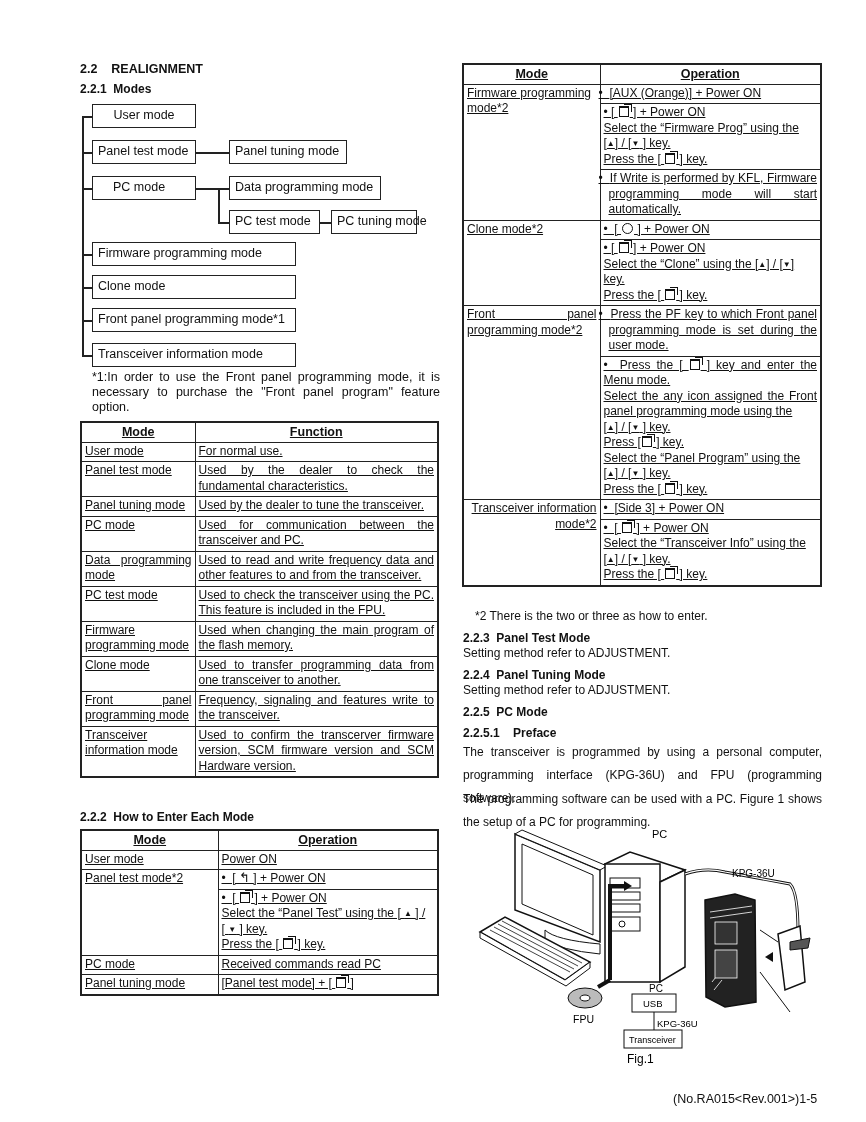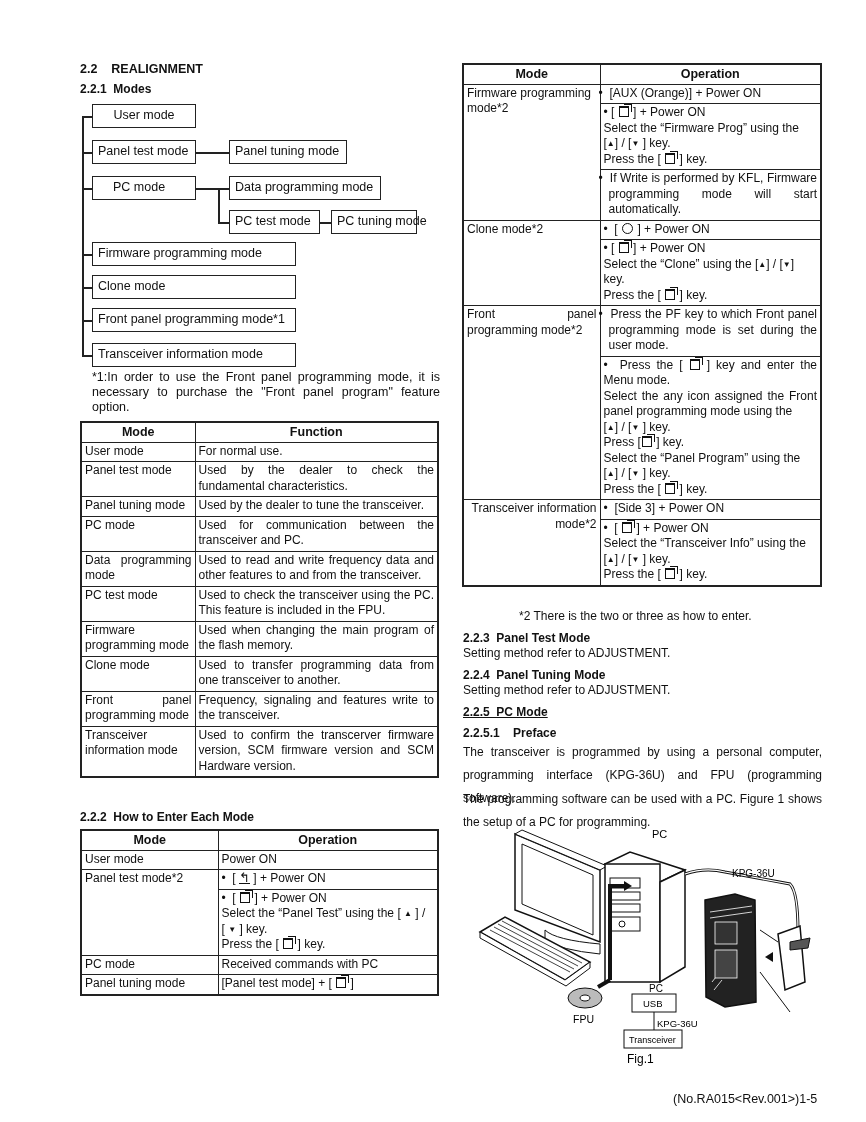--- a/index.html
+++ b/index.html
@@ -6,21 +6,21 @@
   html, body { width: 866px; height: 1122px; background: #ffffff; }
   body { position: relative; font-family: "Liberation Sans", sans-serif; color: #111; font-size: 12px; line-height: 15.5px; overflow: hidden; }
   .abs { position: absolute; }
   .h2 { font-weight: bold; font-size: 12.5px; }
   .h3 { font-weight: bold; font-size: 12px; }
   
   .node { position: absolute; border: 1.5px solid #222; height: 24px; padding: 0 5px; font-size: 12.5px; line-height: 21px; white-space: nowrap; background: #fff; }
   .ln { position: absolute; background: #222; }
   
   table { border-collapse: collapse; position: absolute; font-size: 12px; line-height: 15.5px; }
-  table.outer { border: 2px solid #222; }
+  table.outer { border: 2px solid #222; text-decoration: underline; }
   th { border: 1px solid #222; font-weight: bold; text-align: center; padding: 1px 3px; height: 20px; font-size: 12.5px; }
   td { border: 1px solid #222; vertical-align: top; padding: 1px 3px 2px 3px; text-align: justify; }
   .bul { padding-left: 8px; text-indent: -10px; }
   .key { display: inline-block; width: 10px; height: 11px; border: 1.6px solid #111; border-top-width: 2px; vertical-align: -1px; position: relative; margin: 0 1px; }
   .key::after { content: ""; position: absolute; right: -4px; top: -4px; width: 7px; height: 7px; border-top: 1.4px solid #111; border-right: 1.4px solid #111; }
   .circ { display: inline-block; width: 11px; height: 11px; border: 1.8px solid #111; border-radius: 50%; vertical-align: -1px; margin: 0 1px; }
   .tri { font-size: 8px; vertical-align: 1px; }
   .ret { display: inline-block; font-size: 13px; line-height: 10px; border-bottom: 1.5px solid #111; vertical-align: 0px; }
   .para { position: absolute; font-size: 12px; line-height: 23px; text-align: justify; }
   .fig text { font-family: "Liberation Sans", sans-serif; }
@@ -140,21 +140,21 @@
   </tr>
   <tr>
     <td style="text-align:left;">• &nbsp;[ <span class="key"></span> <span>] + Power ON</span><br>
       <span>Select the “Panel Test” using the [</span> <span class="tri">▲</span> <span>] /</span><br>
       [ <span class="tri">▼</span> <span>] key.</span><br>
       <span>Press the [</span> <span class="key"></span> <span>] key.</span>
     </td>
   </tr>
   <tr>
     <td>PC mode</td>
-    <td>Received commands with PC</td>
+    <td>Received commands read PC</td>
   </tr>
   <tr>
     <td>Panel tuning mode</td>
     <td><span>[Panel test mode] + [</span> <span class="key"></span> ]</td>
   </tr>
 </tbody>
   </table>
 
 <table class="outer" style="left:462px;top:63px;width:360px;">
   <colgroup>
@@ -216,27 +216,27 @@
   <tr>
     <td>• &nbsp;[ <span class="key"></span> <span>] + Power ON</span><br>
       <span>Select the “Transceiver Info” using the</span><br>
       [<span class="tri">▲</span>] / [<span class="tri">▼</span> <span>] key.</span><br>
       <span>Press the [</span> <span class="key"></span> <span>] key.</span>
     </td>
   </tr>
 </tbody>
   </table>
 
-<div class="abs" style="left:475px;top:609px;font-size:12px;margin-left:44px;">*2 There is the two or three as how to enter.</div>
+<div class="abs" style="left:475px;top:609px;font-size:12px;">*2 There is the two or three as how to enter.</div>
 
 <div class="abs h3" style="left:463px;top:631px;white-space:pre;">2.2.3  Panel Test Mode</div>
 <div class="abs" style="left:463px;top:646px;">Setting method refer to ADJUSTMENT.</div>
 <div class="abs h3" style="left:463px;top:668px;white-space:pre;">2.2.4  Panel Tuning Mode</div>
 <div class="abs" style="left:463px;top:683px;">Setting method refer to ADJUSTMENT.</div>
-<div class="abs h3" style="left:463px;top:705px;white-space:pre;text-decoration:underline;">2.2.5  PC Mode</div>
+<div class="abs h3" style="left:463px;top:705px;white-space:pre;">2.2.5  PC Mode</div>
 <div class="abs h3" style="left:463px;top:726px;white-space:pre;">2.2.5.1    Preface</div>
 <div class="para" style="left:463px;top:741px;width:359px;">The transceiver is programmed by using a personal computer, programming interface (KPG-36U) and FPU (programming software).</div>
 <div class="para" style="left:463px;top:788px;width:359px;">The programming software can be used with a PC. Figure 1 shows the setup of a PC for programming.</div>
 
 <svg class="abs fig" style="left:460px;top:822px;" width="370" height="250" viewBox="0 0 370 250">
 
   <g>
     <polygon points="55,12 140,48 140,120 55,88" fill="#fff" stroke="#111" stroke-width="1.5"></polygon>
     <polygon points="62,22 133,53 133,113 62,82" fill="#fff" stroke="#111" stroke-width="1"></polygon>
     <polygon points="55,12 62,8 147,44 140,48" fill="#fff" stroke="#111" stroke-width="1"></polygon>

